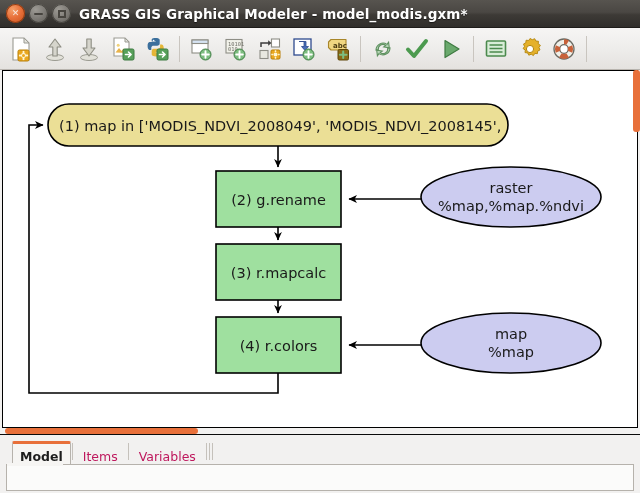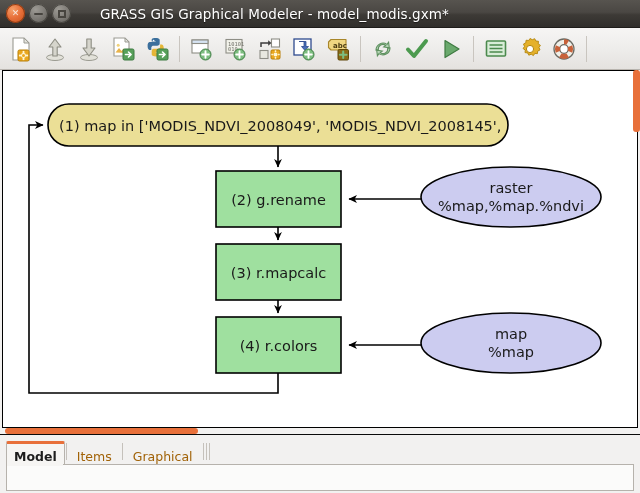--- a/index.html
+++ b/index.html
@@ -38,24 +38,24 @@
   .wbtn-min, .wbtn-max {
     background: radial-gradient(circle at 35% 30%, #9d9a94 0%, #7e7b76 50%, #5c5954 100%);
     box-shadow: inset 0 0 0 1px #46443f;
   }
   .wbtn-glyph { color: #3a3732; font-size: 10px; line-height: 1; font-weight: bold; }
   .wbtn-close .wbtn-glyph { color: #f7e6dc; font-size: 9px; }
   .wbtn-min .bar { width: 9px; height: 2px; background: #47443f; border-radius: 1px; }
   .wbtn-max .sq { width: 8px; height: 8px; border: 2px solid #47443f; }
 
   .wtitle {
-    margin-left: 29px;
+    margin-left: 8px;
     color: #ffffff;
     font-size: 13.5px;
-    font-weight: normal;
+    font-weight: bold;
     letter-spacing: 0.1px;
     text-shadow: 0 1px 1px rgba(0,0,0,0.55);
     white-space: nowrap;
   }
 
   
   .toolbar {
     position: absolute; left: 0; top: 28px;
     width: 640px; height: 42px;
     background: linear-gradient(to bottom, #f6f5f4 0%, #edecea 55%, #e4e2df 100%);
@@ -118,28 +118,28 @@
     background: #0a0a0a;
   }
 
   
   .tabstrip {
     position: absolute;
     left: 0; top: 437px;
     width: 640px; height: 32px;
     background: #f2f1f0;
     display: flex; align-items: flex-end;
-    padding-left: 6px;
+    padding-left: 12px;
   }
   .tab {
     height: 25px;
     display: flex; align-items: center;
     padding: 0 9px;
     font-size: 12.5px;
-    color: #a16207;
+    color: #be185d;
     background: transparent;
     border: none;
     position: relative;
     white-space: nowrap;
   }
   .tab.active {
     background: #f6f5f3;
     border: 1px solid #b6b2ac;
     border-bottom: none;
     border-top: 3px solid #e8703a;
@@ -426,21 +426,21 @@
   <div class="tabstrip">
     <div class="tab active">
       <span>Model</span>
     </div>
     <div class="tab-div"></div>
     <div class="tab">
       <span>Items</span>
     </div>
     <div class="tab-div"></div>
     <div class="tab">
-      <span>Graphical</span>
+      <span>Variables</span>
     </div>
     <div class="tab-div"></div>
     <div class="tab-div"></div>
     <div class="tab-div"></div>
   </div>
 
   <div class="tabpanel"></div>
   <div class="active-tab-underlay"></div>
 
 </div>

